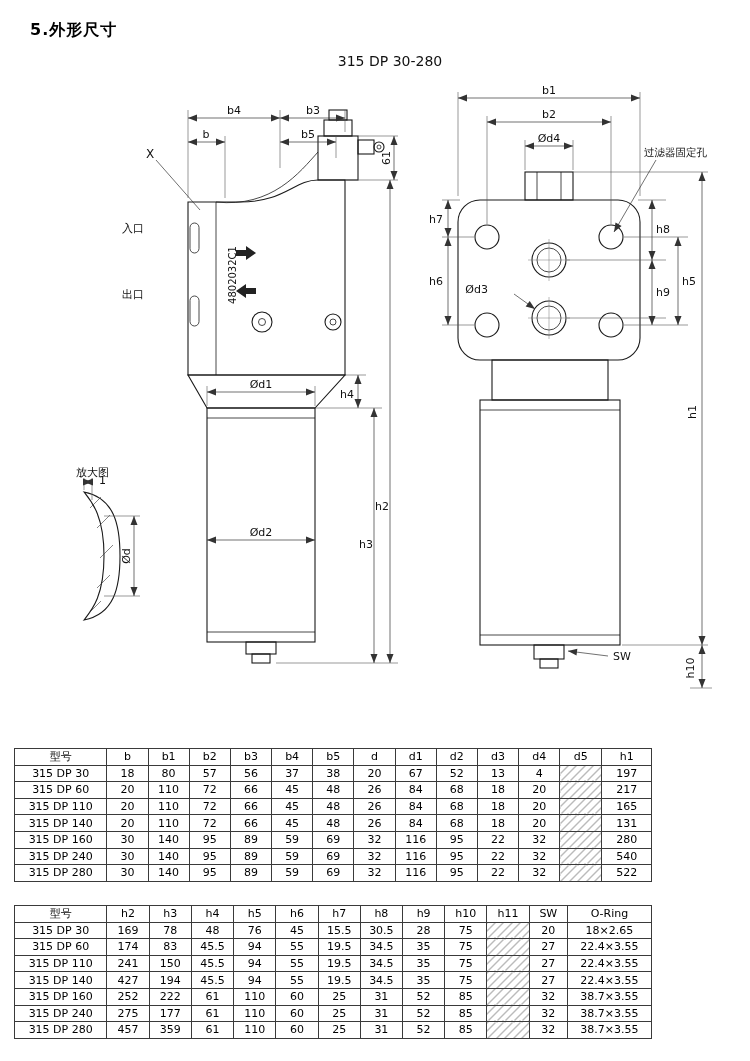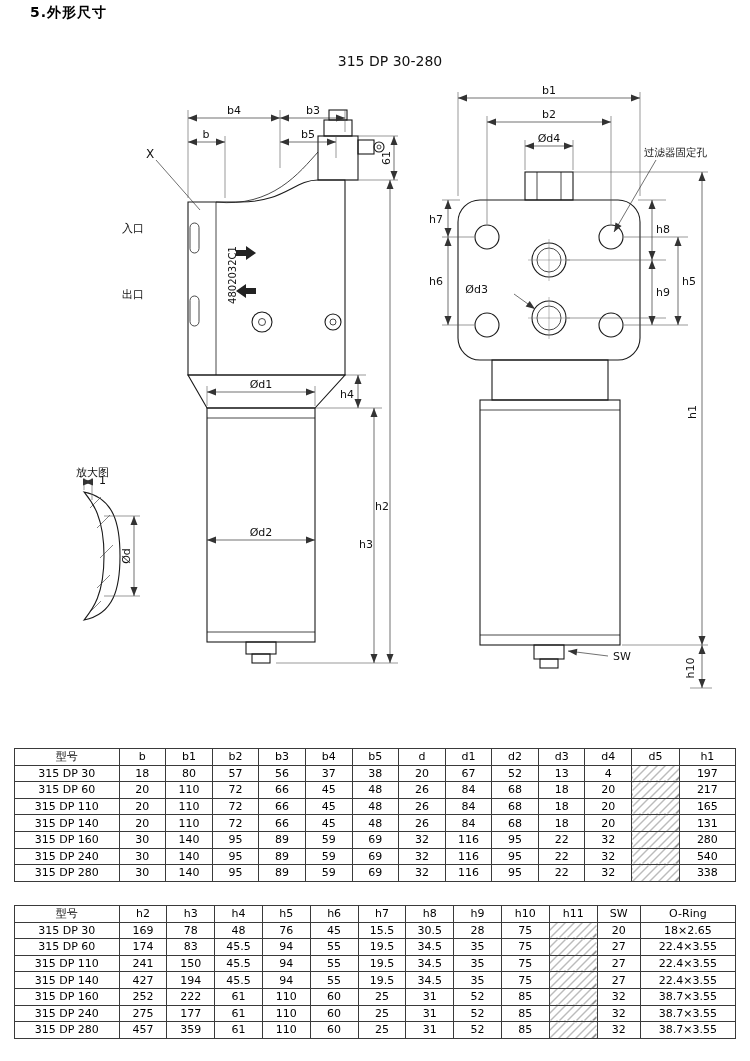--- a/index.html
+++ b/index.html
@@ -1,21 +1,21 @@
 <!DOCTYPE html>
 <html><head>
 <meta charset="utf-8">
 <style>
   *{margin:0;padding:0;box-sizing:border-box}
   html,body{background:#fff}
   body{font-family:"DejaVu Sans","Liberation Sans",sans-serif;color:#000}
   .page{position:relative;width:750px;height:1061px;background:#fff;overflow:hidden}
-  .title{position:absolute;left:30px;top:4px;font-size:14px;font-weight:600;letter-spacing:1px;color:#000}
+  .title{position:absolute;left:30px;top:20px;font-size:16px;font-weight:600;letter-spacing:1px;color:#000}
   svg.drawing{position:absolute;left:0;top:40px}
-  table.dims{position:absolute;left:14px;width:722px;border-collapse:collapse;table-layout:fixed;font-size:11px;color:#000;background:#fff}
+  table.dims{position:absolute;left:14px;width:638px;border-collapse:collapse;table-layout:fixed;font-size:11px;color:#000;background:#fff}
   #t1{top:748px}
   #t2{top:905px}
   .dims th,.dims td{border:1px solid #3a3a3a;text-align:center;font-weight:400;height:16.6px;padding:0 1px;white-space:nowrap;overflow:hidden}
   .dims td.hatch{background-image:repeating-linear-gradient(135deg,transparent 0,transparent 5px,#777 5px,#777 6px)}
   #t1 th:first-child{width:14.5%}
   #t1 th:nth-child(13){width:6.6%}
   #t1 th:last-child{width:7.8%}
   #t2 th:first-child{width:14.5%}
   #t2 th:nth-child(12){width:6%}
   #t2 th:last-child{width:13.2%}
@@ -350,21 +350,21 @@
           <td>95</td>
           <td>89</td>
           <td>59</td>
           <td>69</td>
           <td>32</td>
           <td>116</td>
           <td>95</td>
           <td>22</td>
           <td>32</td>
           <td class="hatch"></td>
-          <td>338</td>
+          <td>522</td>
         </tr>
       </tbody>
     </table>
   <table id="t2" class="dims">
       <thead>
         <tr>
           <th>型号</th>
           <th>h2</th>
           <th>h3</th>
           <th>h4</th>

